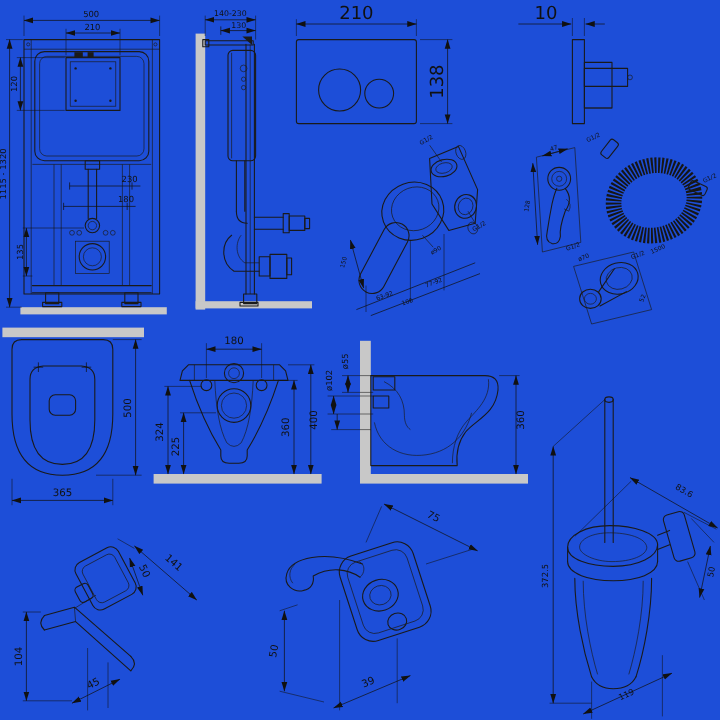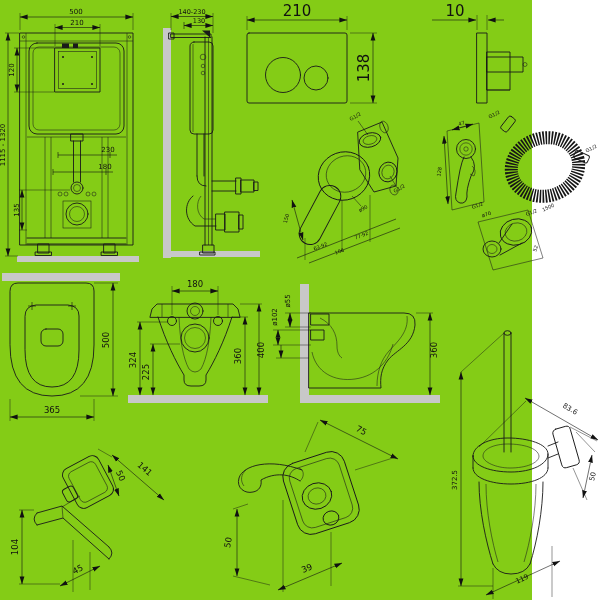--- a/index.html
+++ b/index.html
@@ -1,16 +1,16 @@
 <!DOCTYPE html>
 <html><head>
 <meta charset="utf-8">
 <style>
   html,body{margin:0;padding:0;background:#fff;}
-  #sheet{width:532px;height:600px;position:relative;background:#84cc16;font-family:"DejaVu Sans",sans-serif;}
+  #sheet{width:600px;height:600px;position:relative;background:#1d4ed8;font-family:"DejaVu Sans",sans-serif;}
   svg{display:block;}
   .part{fill:none;stroke:#1a1a1a;stroke-width:0.9;stroke-linejoin:round;stroke-linecap:round;}
   .thin{fill:none;stroke:#1a1a1a;stroke-width:0.55;}
   .dim{fill:none;stroke:#111;stroke-width:0.6;}
   .ext{fill:none;stroke:#111;stroke-width:0.45;}
   .filldark{fill:#1a1a1a;stroke:none;}
   .wall{fill:#c8c8c8;stroke:none;}
   text{fill:#111;}
   .t5{font-size:5px;}
   .t65{font-size:6.5px;}

